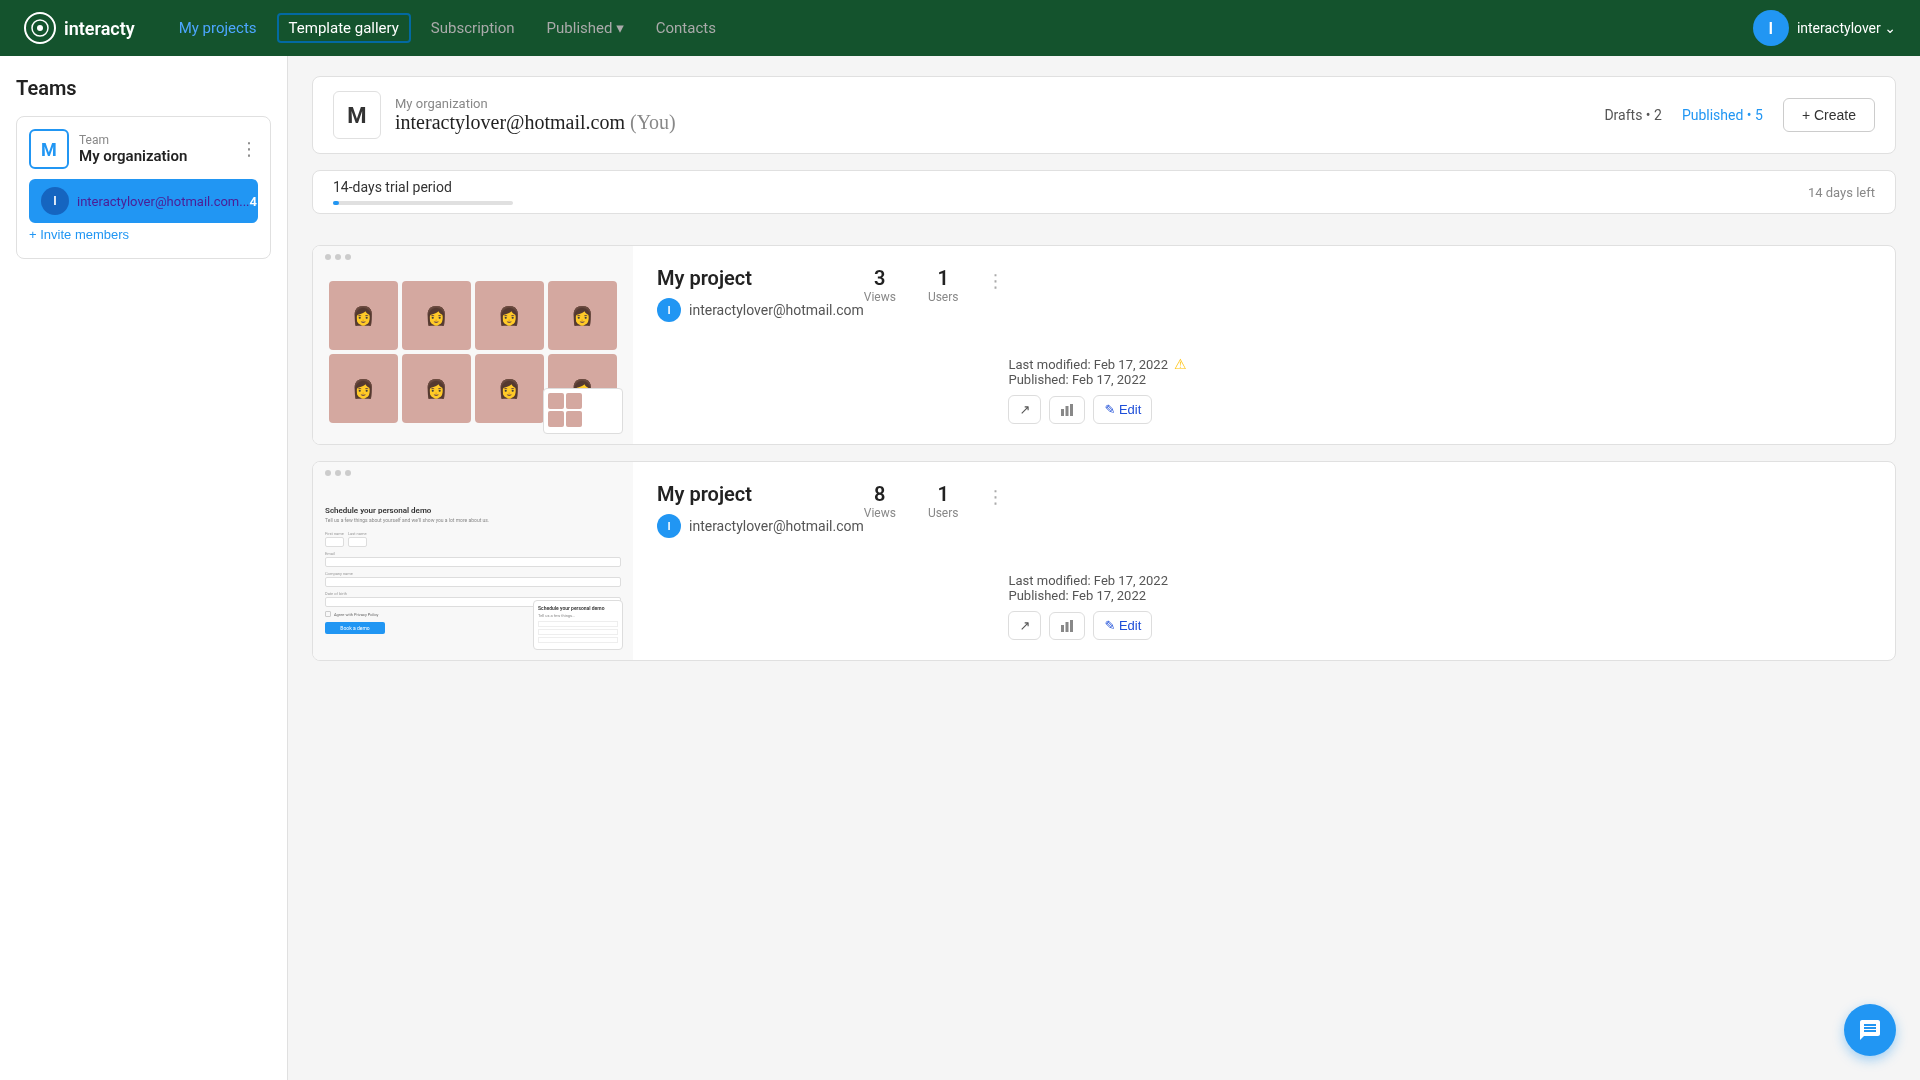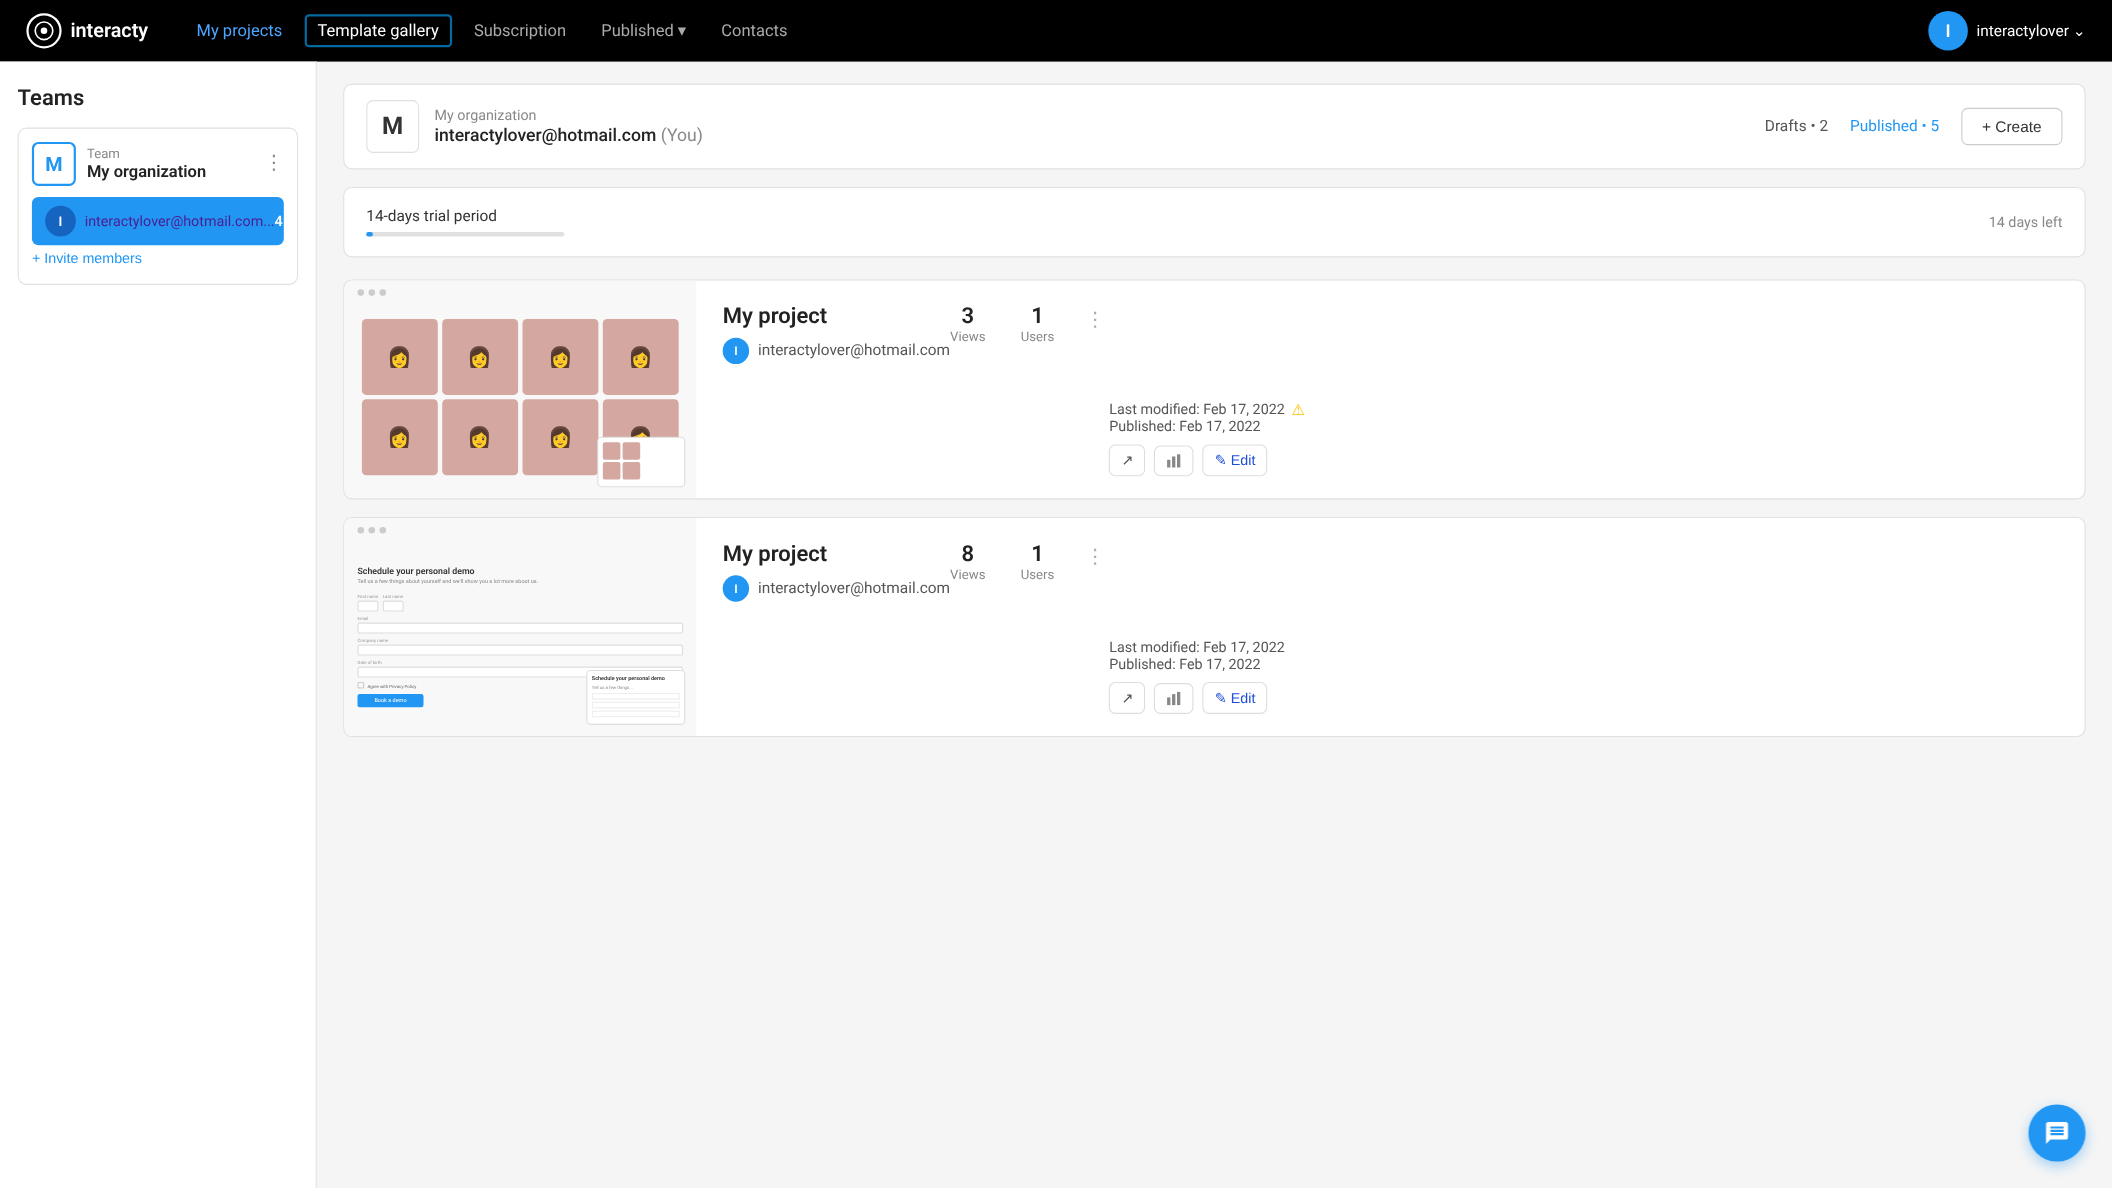--- a/index.html
+++ b/index.html
@@ -1,20 +1,20 @@
 <!DOCTYPE html>
 <html><head>
   <meta charset="utf-8">
   <style>
     * { box-sizing: border-box; margin: 0; padding: 0; }
     body { font-family: -apple-system, BlinkMacSystemFont, 'Segoe UI', Roboto, sans-serif; background: #f5f5f5; color: #333; }
 
     
     .navbar {
-      background: #000000;
+      background: #14532d;
       display: flex;
       align-items: center;
       padding: 0 24px;
       height: 56px;
       gap: 32px;
     }
     .navbar-brand {
       display: flex;
       align-items: center;
       gap: 8px;
@@ -221,23 +221,24 @@
       font-weight: 700;
       color: #333;
       margin-right: 14px;
       background: white;
     }
     .org-info .org-name {
       font-size: 13px;
       color: #888;
     }
     .org-info .org-email {
-      font-size: 16px;
+      font-size: 20px;
       font-weight: 500;
       color: #222;
+      font-family: Liberation Serif, serif;
     }
     .org-info .you-label {
       color: #888;
       font-weight: 400;
     }
     .org-stats {
       display: flex;
       align-items: center;
       gap: 20px;
       margin-left: auto;
@@ -262,22 +263,22 @@
       cursor: pointer;
       color: #333;
       white-space: nowrap;
     }
 
     
     .trial-banner {
       background: white;
       border: 1px solid #e0e0e0;
       border-radius: 8px;
-      padding: 18px 20px;
-      margin-bottom: 20px;
+      padding: 8px 20px;
+      margin-bottom: 31px;
       display: flex;
       align-items: center;
       justify-content: space-between;
     }
     .trial-left .trial-text {
       font-size: 14px;
       color: #333;
       margin-bottom: 6px;
     }
     .trial-bar {

